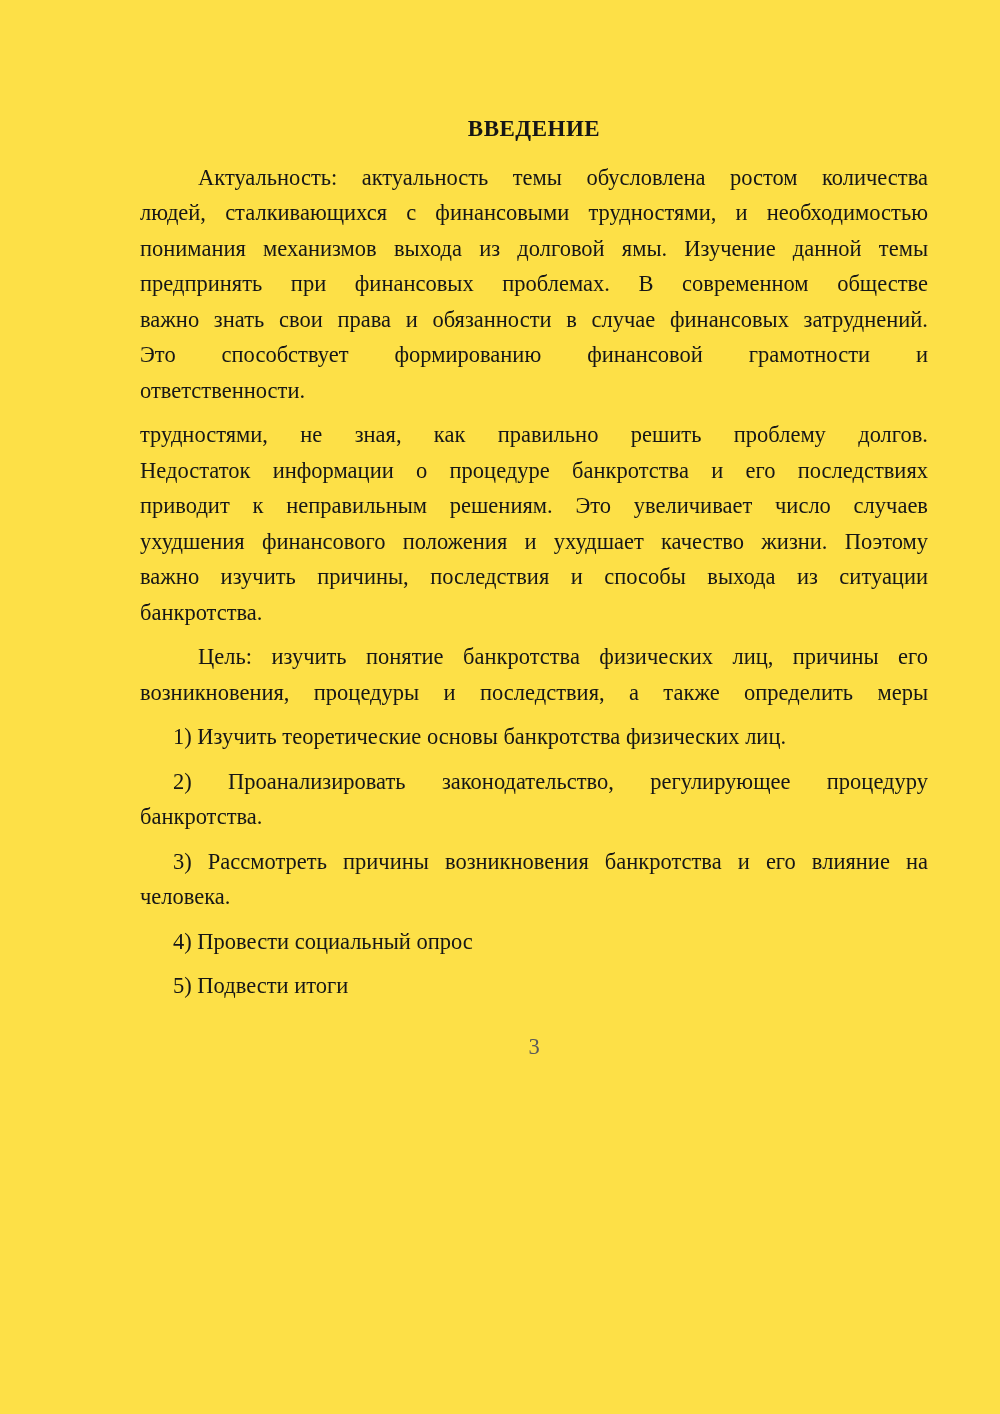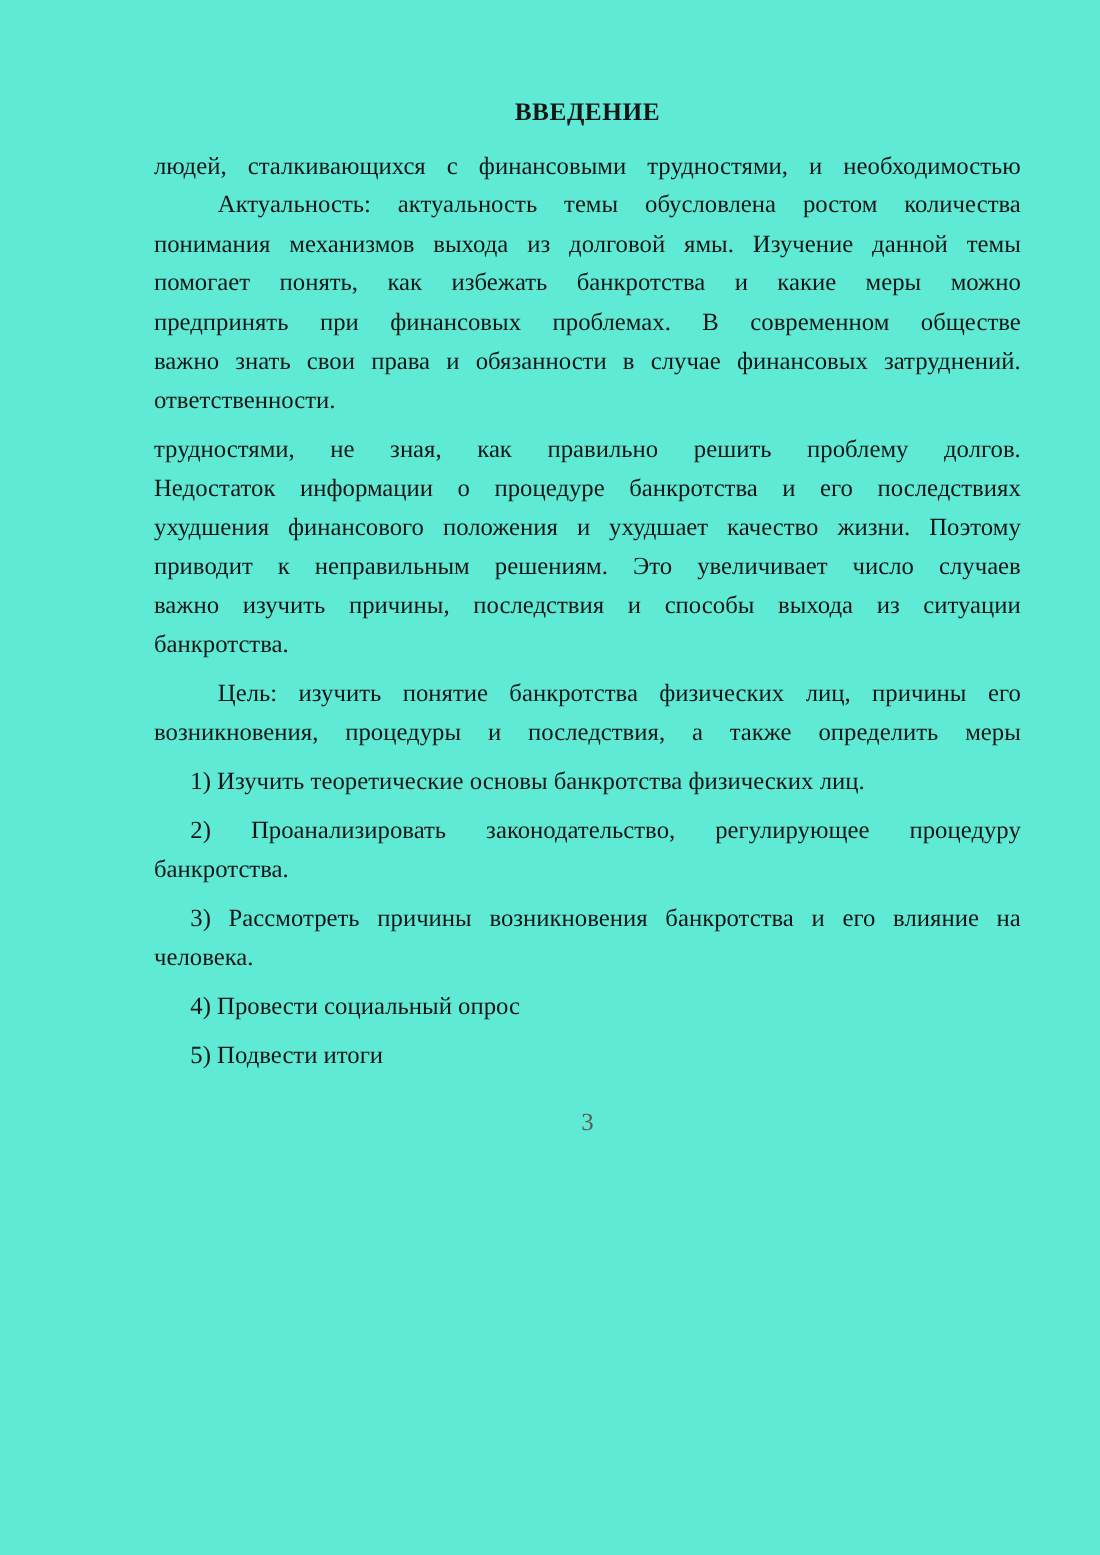--- a/index.html
+++ b/index.html
@@ -7,22 +7,22 @@
   body {
     width: 1000px;
     height: 1414px;
     overflow: hidden;
     font-family: "Liberation Serif", "DejaVu Serif", serif;
     color: #161616;
   }
   .page {
     width: 1000px;
     height: 1414px;
-    background: #5eead4;
-    padding: 84px 72px 20px 140px;
+    background: #fde047;
+    padding: 111px 72px 20px 140px;
   }
   .doc-title {
     font-size: 23px;
     font-weight: bold;
     text-align: center;
     line-height: 35.5px;
     margin-bottom: 13px;
     letter-spacing: 0.5px;
   }
   .block {
@@ -46,33 +46,33 @@
   }
 </style>
 </head>
 <body>
 
 <div class="page">
   <h1 class="doc-title">ВВЕДЕНИЕ</h1>
 
   <div>
       <div class="block paragraph">
+        <div class="line first just">Актуальность: актуальность темы обусловлена ростом количества</div>
         <div class="line just">людей, сталкивающихся с финансовыми трудностями, и необходимостью</div>
-        <div class="line first just">Актуальность: актуальность темы обусловлена ростом количества</div>
         <div class="line just">понимания механизмов выхода из долговой ямы. Изучение данной темы</div>
-        <div class="line just">помогает понять, как избежать банкротства и какие меры можно</div>
         <div class="line just">предпринять при финансовых проблемах. В современном обществе</div>
         <div class="line just">важно знать свои права и обязанности в случае финансовых затруднений.</div>
+        <div class="line just">Это способствует формированию финансовой грамотности и</div>
         <div class="line">ответственности.</div>
       </div>
       <div class="block paragraph">
         <div class="line just">трудностями, не зная, как правильно решить проблему долгов.</div>
         <div class="line just">Недостаток информации о процедуре банкротства и его последствиях</div>
+        <div class="line just">приводит к неправильным решениям. Это увеличивает число случаев</div>
         <div class="line just">ухудшения финансового положения и ухудшает качество жизни. Поэтому</div>
-        <div class="line just">приводит к неправильным решениям. Это увеличивает число случаев</div>
         <div class="line just">важно изучить причины, последствия и способы выхода из ситуации</div>
         <div class="line">банкротства.</div>
       </div>
       <div class="block paragraph">
         <div class="line first just">Цель: изучить понятие банкротства физических лиц, причины его</div>
         <div class="line just">возникновения, процедуры и последствия, а также определить меры</div>
       </div>
       <div class="block list">
         <div class="line first">1) Изучить теоретические основы банкротства физических лиц.</div>
       </div>

